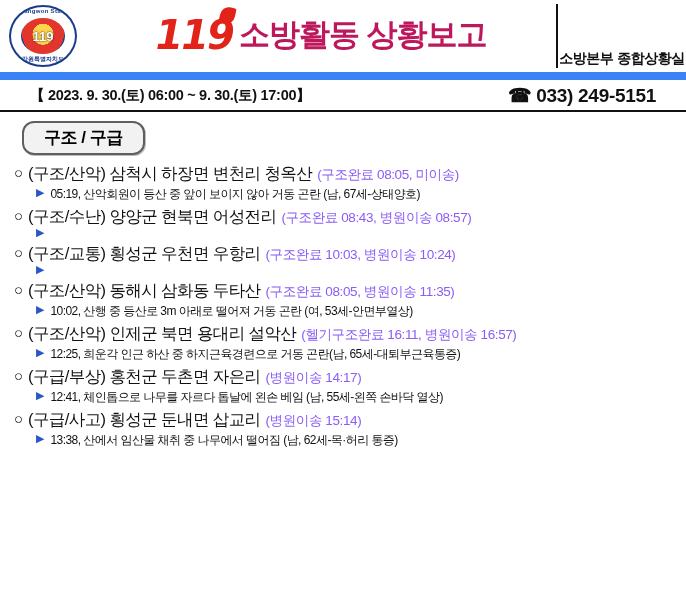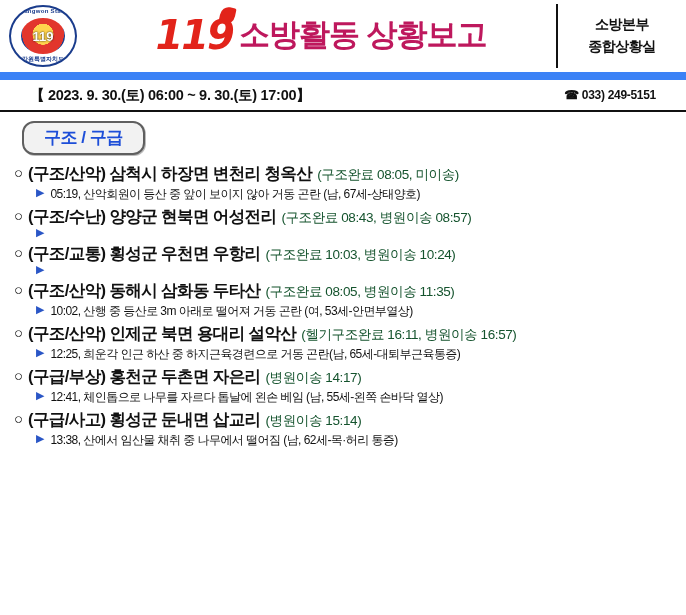--- a/index.html
+++ b/index.html
@@ -111,22 +111,21 @@
     letter-spacing: -1px;
     color: #be185d;
     white-space: nowrap;
   }
   .hq-box {
     flex: 0 0 auto;
     width: 128px;
     border-left: 2px solid #111111;
     height: 64px;
     display: flex;
-    flex-direction: column;
-    align-items: center;
+    align-items: flex-end;
     justify-content: center;
     gap: 4px;
   }
   .hq-box div {
     font-size: 14px;
     font-weight: bold;
     letter-spacing: -.5px;
   }
 
   
@@ -137,38 +136,38 @@
     border-bottom: 2px solid #111111;
     padding: 0 30px;
   }
   .period-text {
     font-size: 14.5px;
     font-weight: bold;
     letter-spacing: -.3px;
     flex: 1 1 auto;
   }
   .phone-text {
-    font-size: 12px;
+    font-size: 19px;
     font-weight: bold;
     letter-spacing: -.3px;
     white-space: nowrap;
   }
 
   
   .section-tag-wrap {
     padding: 9px 0 4px 22px;
   }
   .section-tag {
     display: inline-block;
     border: 2px solid #5f5f5f;
     border-radius: 12px;
     padding: 3px 20px 4px 20px;
     font-size: 17px;
     font-weight: bold;
-    color: #1d4ed8;
+    color: #000000;
     background: #f2f2f2;
     letter-spacing: -.5px;
     box-shadow: 1px 1px 0 #bbbbbb;
   }
 
   
   .entries {
     padding: 2px 0 0 10px;
   }
   .entry {
@@ -183,28 +182,28 @@
   }
   .bullet-o {
     font-size: 15px;
     line-height: 1;
     color: #111111;
     font-weight: bold;
     transform: translateY(-1px);
   }
   .entry-title {
     font-size: 16.5px;
-    font-weight: bold;
+    font-weight: normal;
     letter-spacing: -.6px;
     color: #111111;
   }
   .entry-status {
     font-size: 13.5px;
     letter-spacing: -.4px;
-    color: #14532d;
+    color: #8b5cf6;
   }
   .entry-sub {
     display: flex;
     align-items: baseline;
     gap: 6px;
     padding: 1px 0 0 26px;
     white-space: nowrap;
   }
   .bullet-tri {
     color: #2a56c6;

